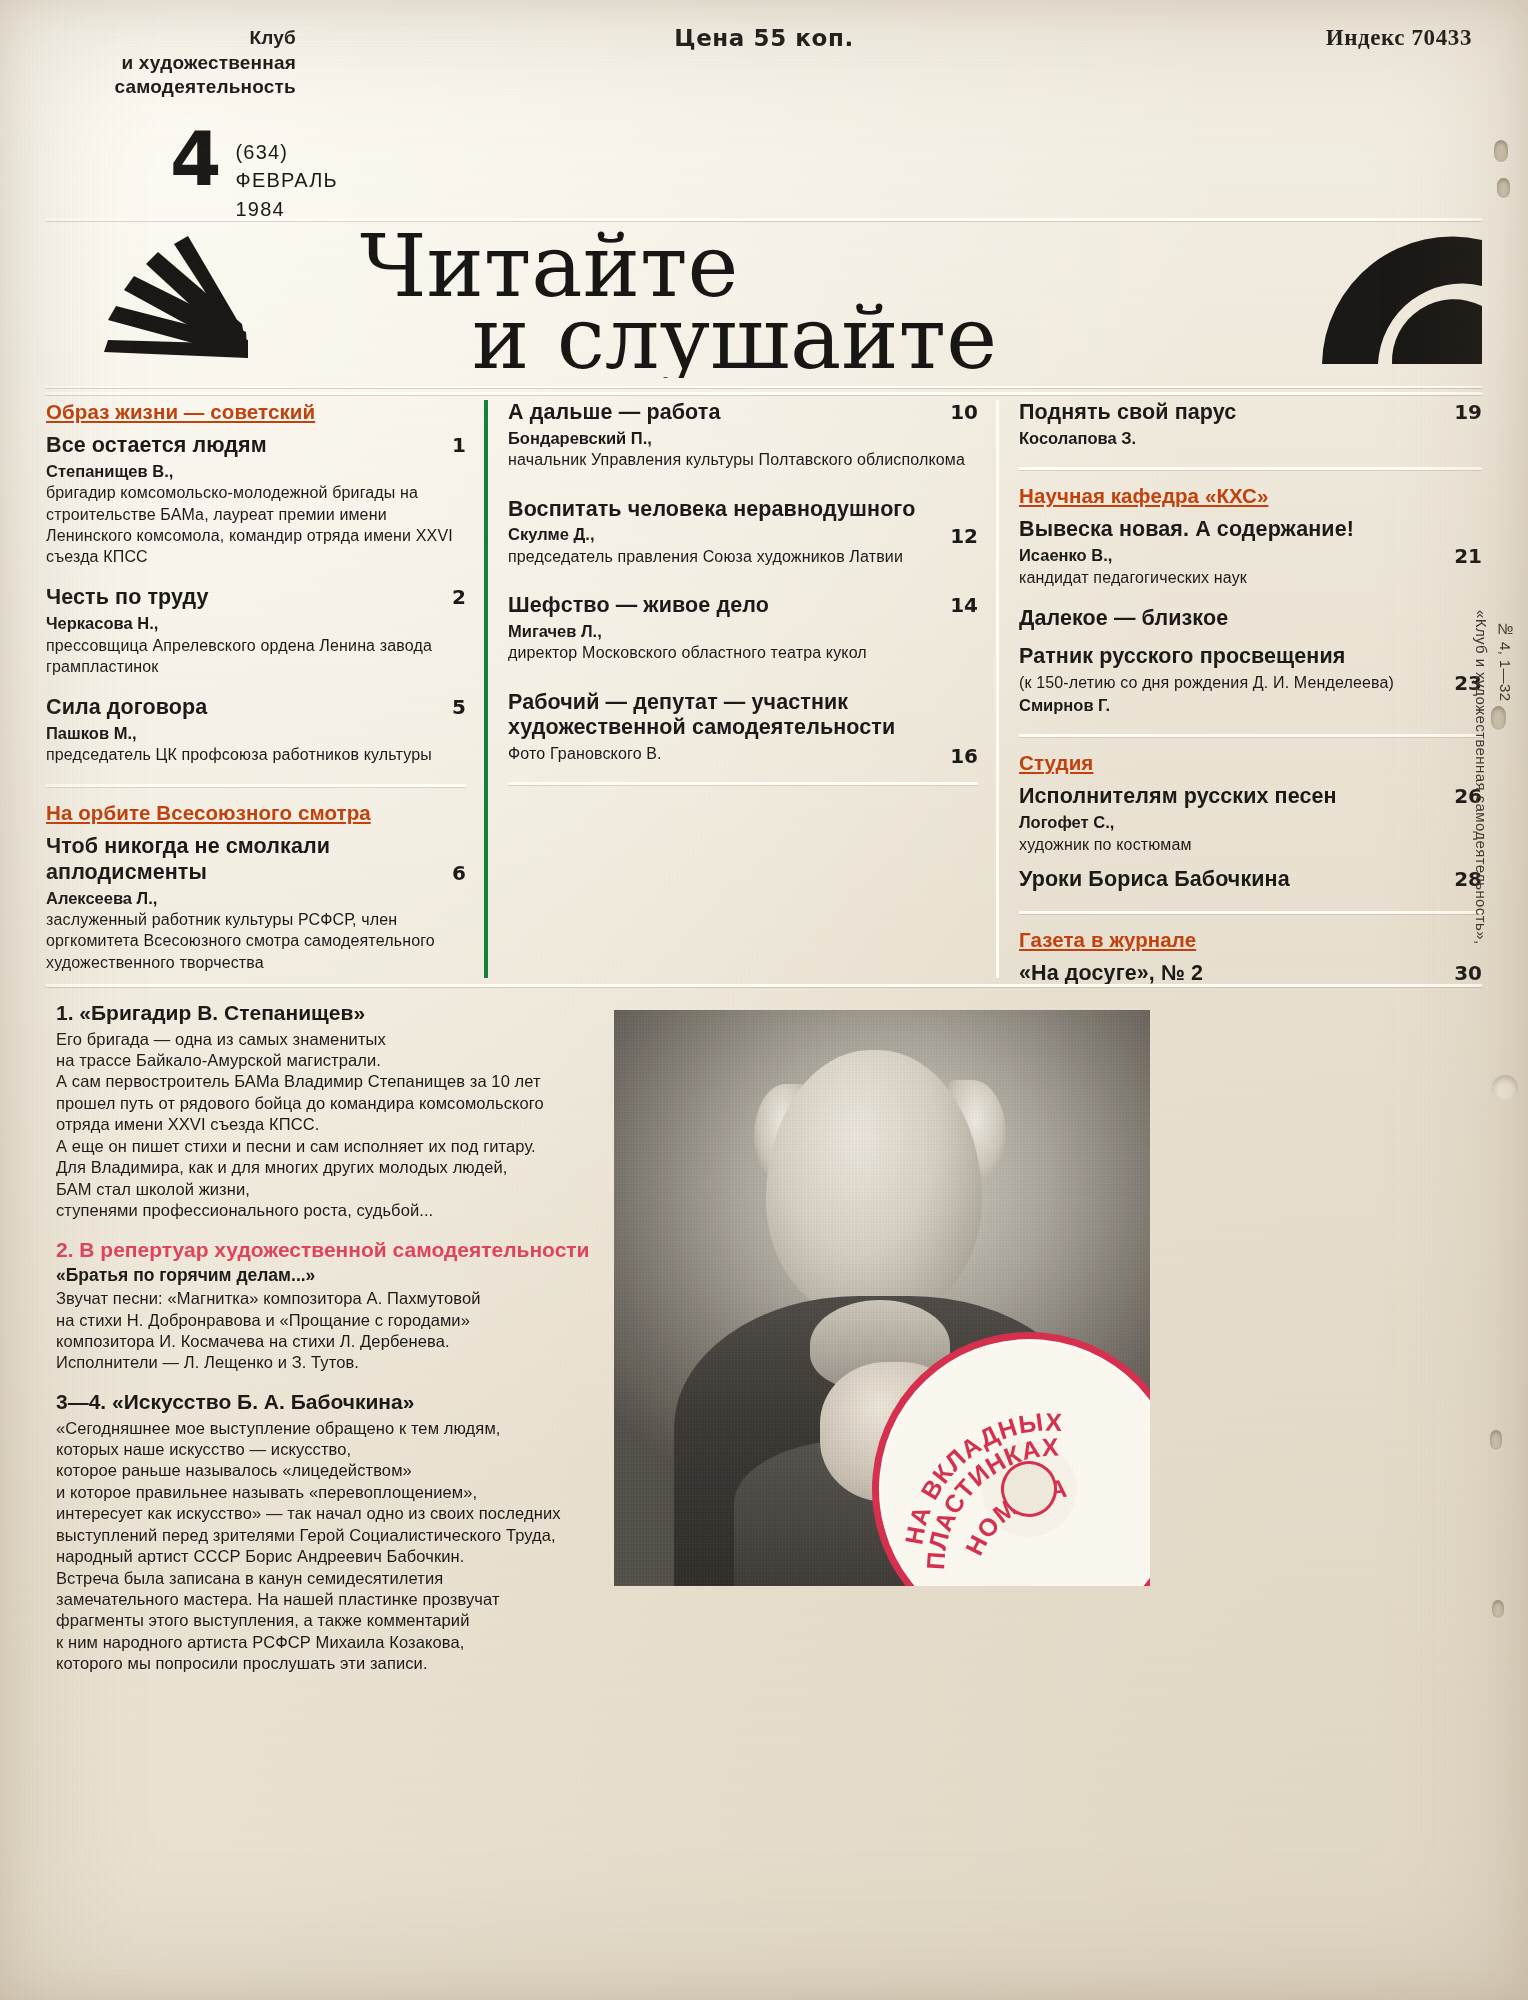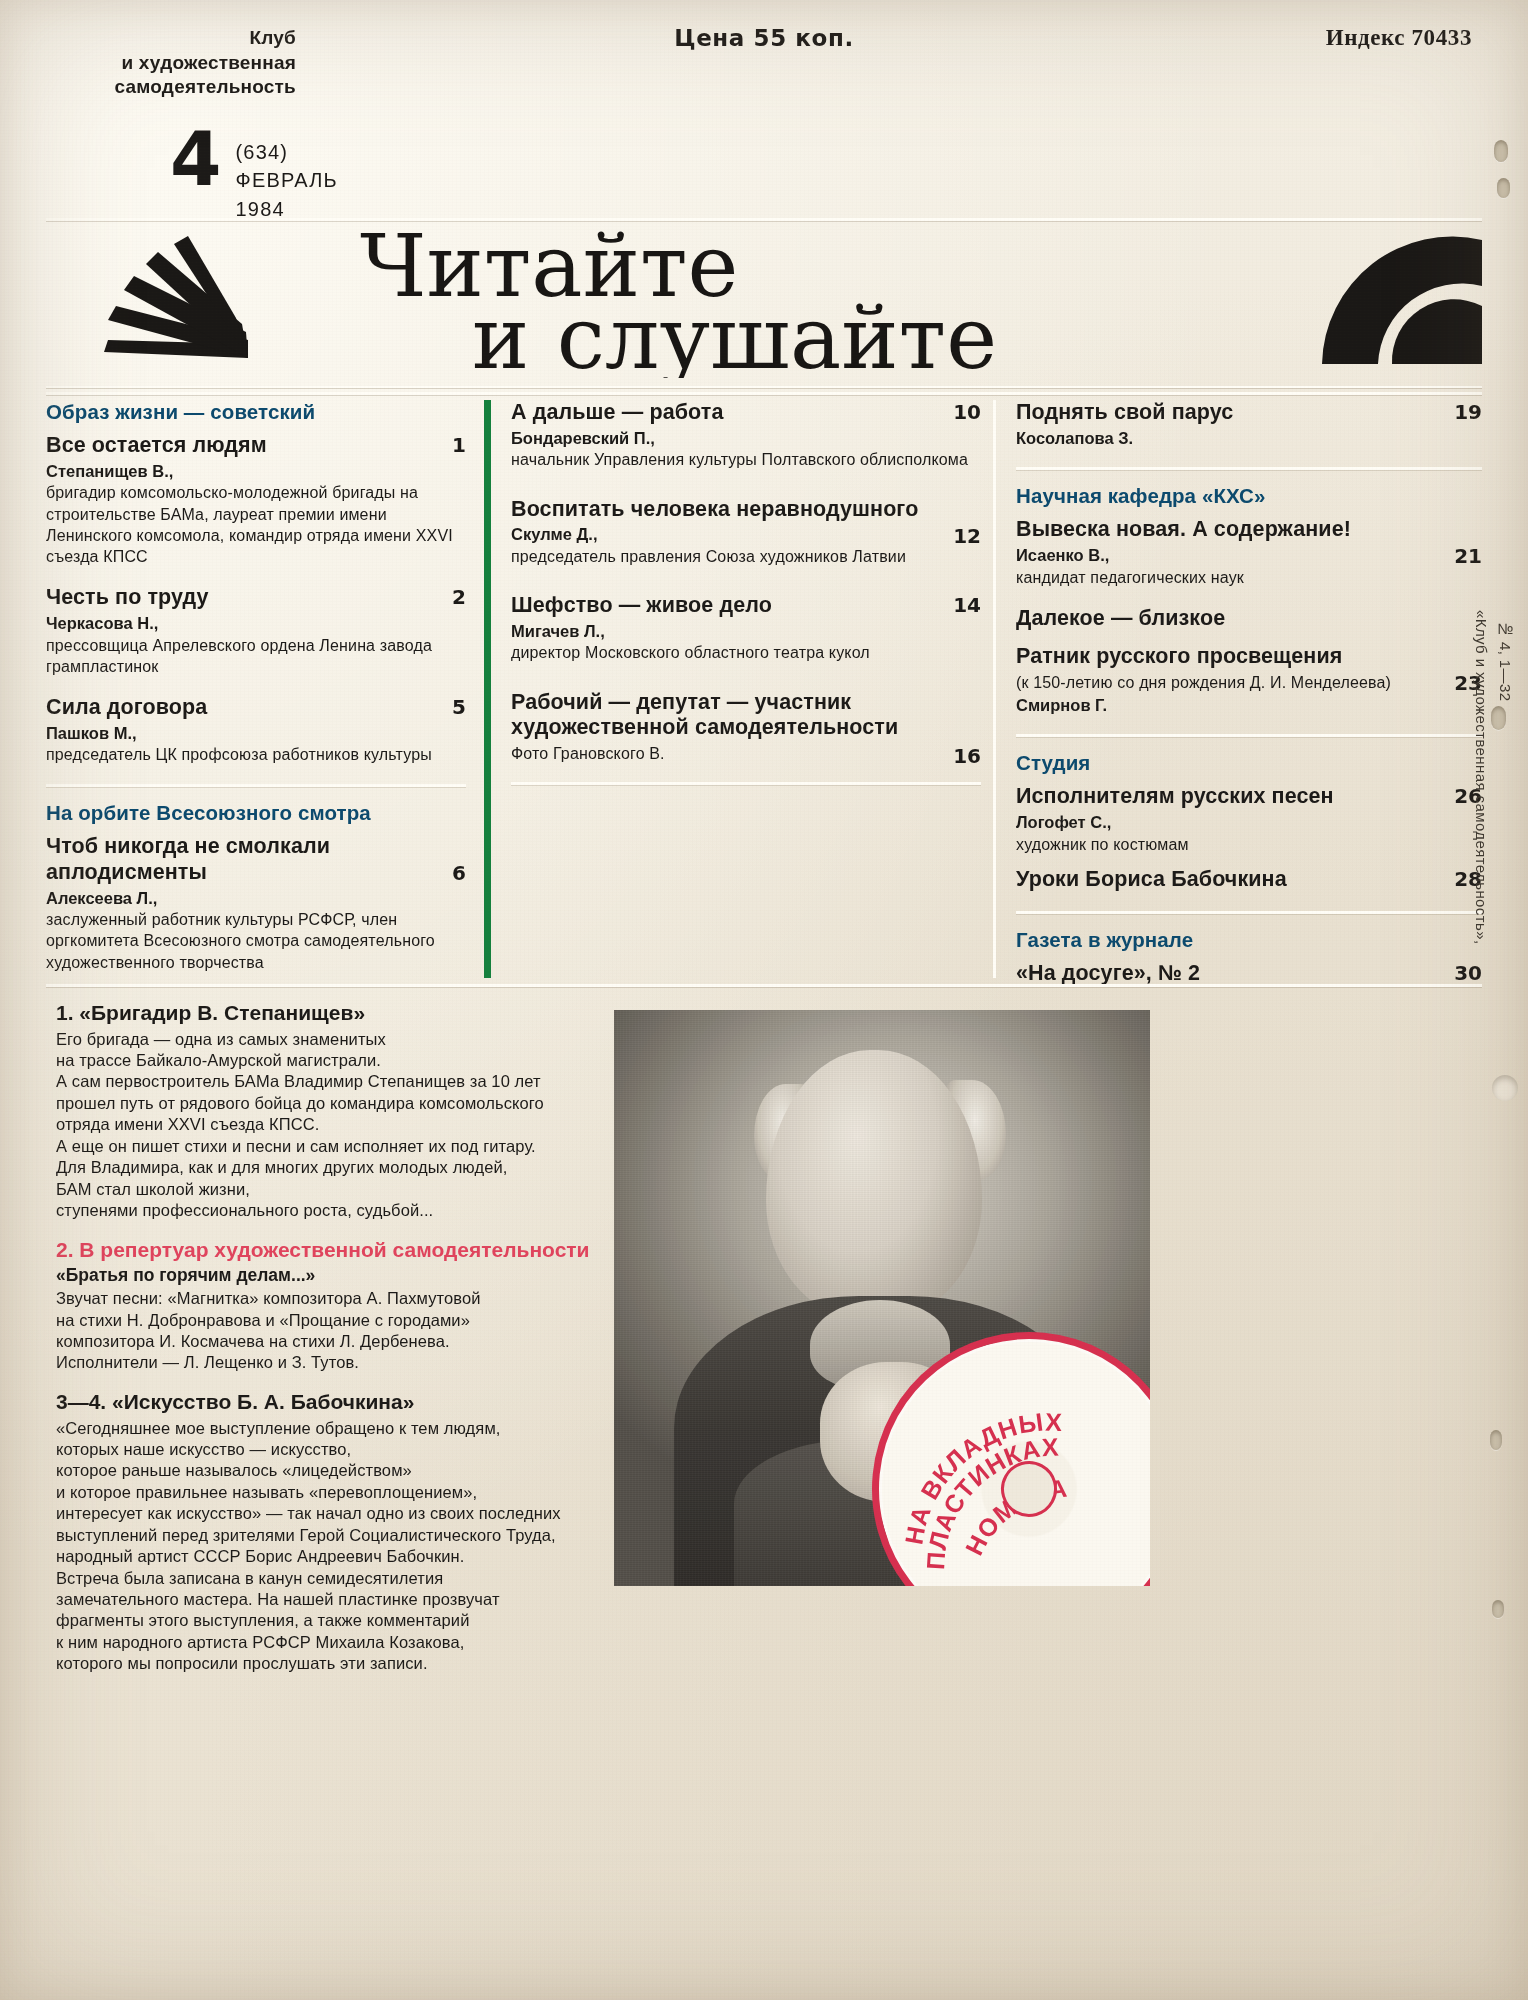--- a/index.html
+++ b/index.html
@@ -72,28 +72,28 @@
     font-size:86px; fill:#181614;
   }
 
   .rule-mid1{left:46px;right:46px;top:386px;height:2px;background:#fffdf6;}
   .rule-mid2{left:46px;right:46px;top:392px;height:3px;background:#fffdf6;}
 
   
   .contents{position:absolute;left:46px;right:46px;top:400px;height:578px;display:flex;}
   .col{position:relative;}
   .col-1{width:420px;padding-right:18px;}
-  .col-2{width:470px;padding-left:20px;padding-right:12px;
-         border-left:7px solid #15803d;}
+  .col-2{width:470px;padding-left:20px;padding-right:18px;
+         border-left:4px solid #15803d;}
   .col-3{width:auto;flex:1;padding-left:20px;
          border-left:3px solid #fffdf6;}
 
   .rubric{
-    color:#0c4a6e;font-weight:bold;font-size:20.5px;letter-spacing:.1px;
-    margin:0 0 9px 0;line-height:1.18;
+    color:#c2410c;font-weight:bold;font-size:20.5px;letter-spacing:.1px;
+    margin:0 0 9px 0;line-height:1.18;text-decoration:underline;
   }
   .entry{position:relative;margin-bottom:18px;}
   .ttl{
     font-weight:bold;font-size:21.5px;line-height:1.20;letter-spacing:.1px;
     margin:0 0 2px 0;padding-right:46px;
   }
   .author{font-weight:bold;font-size:16.5px;line-height:1.30;margin:2px 0 0 0;}
   .desc{font-size:16px;line-height:1.33;margin:0;letter-spacing:.15px;}
   .pg{
     position:absolute;right:0;font-weight:bold;font-size:20px;

